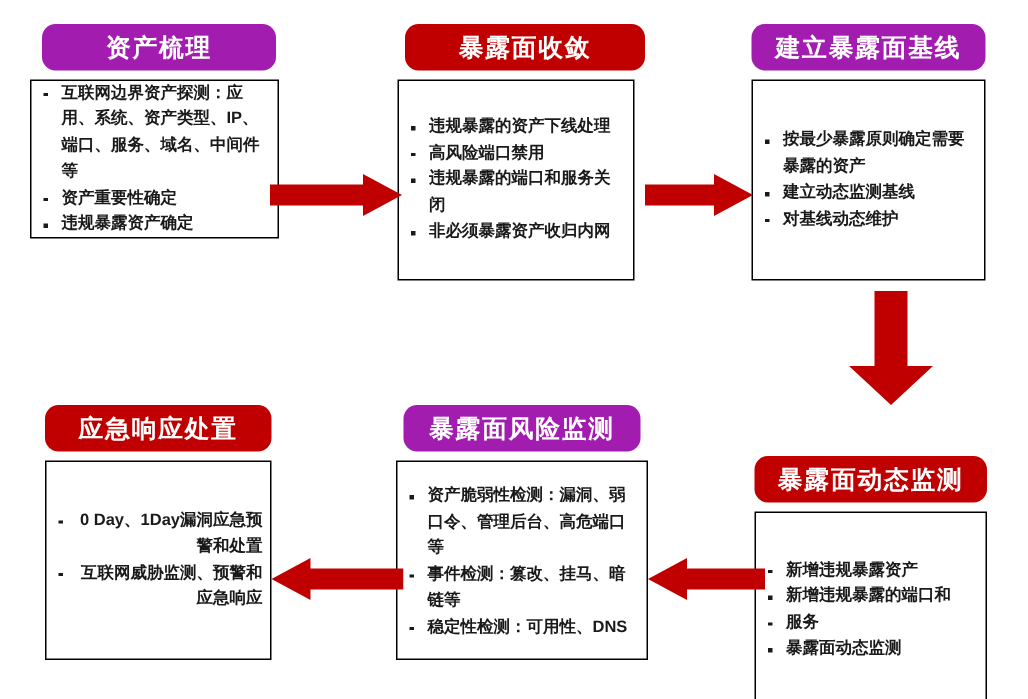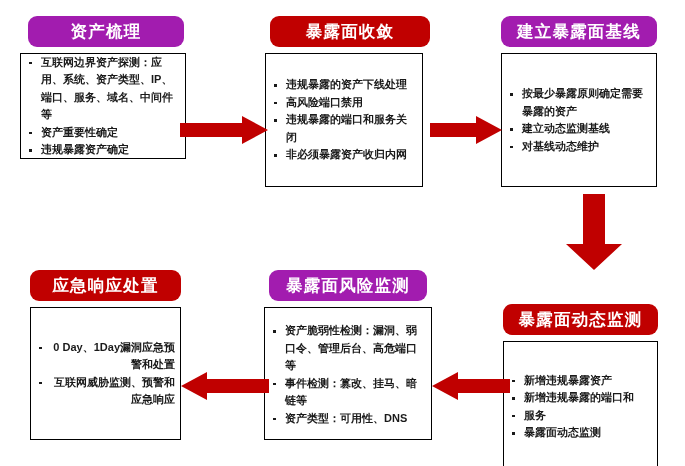--- a/index.html
+++ b/index.html
@@ -162,21 +162,21 @@
       </ul>
     </div>
   </div>
 
   <div class="node" id="node-risk">
     <div class="node-header gray">暴露面风险监测</div>
     <div class="node-body">
       <ul class="bullets">
         <li>资产脆弱性检测：漏洞、弱口令、管理后台、高危端口等</li>
         <li>事件检测：篡改、挂马、暗链等</li>
-        <li>资产类型：可用性、DNS</li>
+        <li>稳定性检测：可用性、DNS</li>
       </ul>
     </div>
   </div>
 
   <div class="node" id="node-emergency">
     <div class="node-header red">应急响应处置</div>
     <div class="node-body">
       <ul class="bullets">
         <li>0 Day、1Day漏洞应急预警和处置</li>
         <li>互联网威胁监测、预警和应急响应</li>

